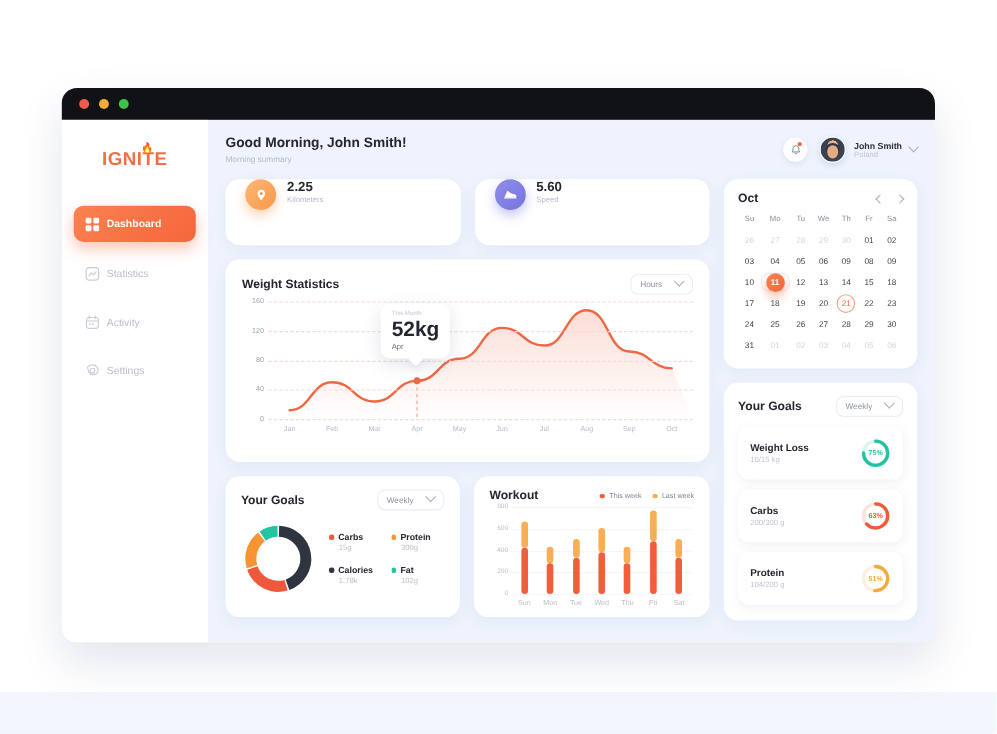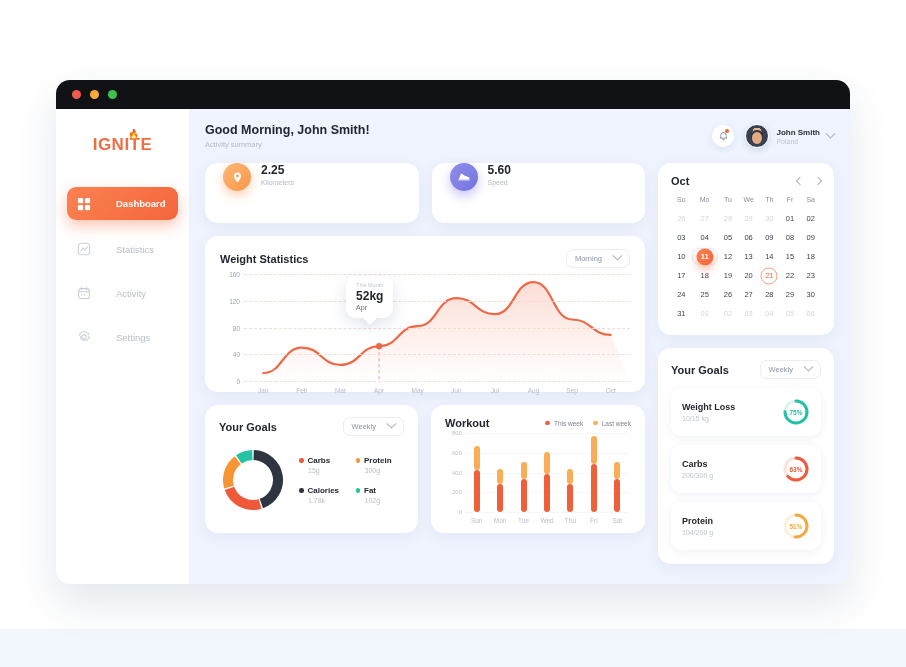--- a/index.html
+++ b/index.html
@@ -49,21 +49,21 @@
     text-align: center; font-size: 17px; font-weight: 700;
     letter-spacing: .5px; color: #ef6f45; position: relative;
     margin-bottom: 32px;
   }
   .logo .flame {
     position: absolute; font-size: 9px; color: #ef6f45;
     left: 50%; margin-left: 6px; top: -6px;
   }
   .nav { padding: 0 11px; }
   .nav-item {
-    display: flex; align-items: center; gap: 25px;
+    display: flex; align-items: center; gap: 6px;
     height: 30px; padding: 0 10px; margin-bottom: 14px;
     border-radius: 9px; font-size: 9.5px; color: #b9bec9;
     cursor: pointer;
   }
   .nav-item.active {
     background: linear-gradient(135deg,#fb8151,#f4663c);
     color: #fff; font-weight: 600; height: 33px;
     box-shadow: 0 6px 14px rgba(244,102,60,.38);
   }
   .nav-item + .nav-item { margin-top: 11px; }
@@ -116,21 +116,21 @@
     width: 28px; height: 28px; border-radius: 50%;
     display: flex; align-items: center; justify-content: center; flex-shrink: 0;
   }
   .stat-ico.orange { background: linear-gradient(135deg,#fdb876,#f9964a); box-shadow: 0 5px 11px rgba(249,150,74,.4); }
   .stat-ico.teal   { background: linear-gradient(135deg,#4fd9b0,#22c79a); box-shadow: 0 5px 11px rgba(34,199,154,.4); }
   .stat-ico.purple { background: linear-gradient(135deg,#8f8eea,#7574e0); box-shadow: 0 5px 11px rgba(117,116,224,.4); }
   .stat-val { font-size: 12px; font-weight: 700; color: #23262e; }
   .stat-lbl { font-size: 7px; color: #b4bac6; margin-top: 2px; }
 
   
-  .wcard { height: 156px; padding: 13px 15px 8px 15px; position: relative; }
+  .wcard { height: 184px; padding: 13px 15px 8px 15px; position: relative; }
   .card-head { display: flex; align-items: center; justify-content: space-between; }
   .card-title { font-size: 11px; font-weight: 700; color: #23262e; }
   .sel {
     display: flex; align-items: center; gap: 12px;
     border: 1px solid #e9edf4; border-radius: 7px;
     padding: 4px 8px; font-size: 7.5px; color: #8c93a1; cursor: pointer; background:#fff;
   }
   .chev { width: 7px; height: 7px; border-right: 1.3px solid #a9b0bd; border-bottom: 1.3px solid #a9b0bd;
           transform: rotate(45deg) translate(-2px,-2px); }
   .chartwrap { position: relative; height: 125px; margin-top: 6px; }
@@ -138,21 +138,21 @@
   .ytick { position: absolute; font-size: 6.5px; color: #9ba2b0; right: 2px; transform: translateY(-50%); }
   .plot { position: absolute; left: 24px; right: 0; top: 0; bottom: 18px; }
   .gline { position: absolute; left: 0; right: 0; border-top: 1px dashed #f3dcd6; }
   .xaxis { position: absolute; left: 24px; right: 0; bottom: 0; height: 16px; }
   .xtick { position: absolute; font-size: 6.5px; color: #b4bac6; transform: translateX(-50%); top: 4px; }
   .tooltip {
     position: absolute; background: #fff; border-radius: 9px; padding: 6px 10px 7px 10px;
     box-shadow: 0 5px 16px rgba(60,80,130,.16); z-index: 5;
   }
   .tt-top { font-size: 5.5px; color: #c3c8d2; }
-  .tt-val { font-size: 12px; font-weight: 700; color: #23262e; margin: 1px 0 1px; }
+  .tt-val { font-size: 19px; font-weight: 700; color: #23262e; margin: 1px 0 1px; }
   .tt-m { font-size: 7px; color: #6d737f; }
   .tt-tail {
     position: absolute; bottom: -5px; left: 50%; margin-left: -5px;
     width: 10px; height: 10px; background: #fff; transform: rotate(45deg);
     border-radius: 2px; box-shadow: 3px 3px 7px rgba(60,80,130,.08);
   }
 
   
   .bottom-row { display: flex; gap: 13px; margin-top: 13px; }
   .goals-card { width: 213px; height: 128px; padding: 12px 14px; }
@@ -281,21 +281,21 @@
         </div>
 
       </div>
     </div>
 
     <div class="main">
 
       <div class="topbar">
         <div>
           <div class="greet">Good Morning, John Smith!</div>
-          <div class="sub">Activity summary</div>
+          <div class="sub">Morning summary</div>
         </div>
         <div class="topright">
           <div class="bell">
             <svg width="11" height="11" viewBox="0 0 16 16">
               <path d="M8 2.2a3.9 3.9 0 0 0-3.9 3.9v2.4L3 10.4h10l-1.1-1.9V6.1A3.9 3.9 0 0 0 8 2.2z" fill="none" stroke="#6e7583" stroke-width="1.1" stroke-linejoin="round"></path>
               <path d="M6.6 12a1.5 1.5 0 0 0 2.8 0" fill="none" stroke="#6e7583" stroke-width="1.1" stroke-linecap="round"></path>
             </svg>
             <span class="bell-badge"></span>
           </div>
           <div class="userbox">
@@ -337,21 +337,21 @@
                 <div class="stat-val">5.60</div>
                 <div class="stat-lbl">Speed</div>
               </div>
             </div>
           </div>
 
           <div class="card wcard">
             <div class="card-head">
               <div class="card-title">Weight Statistics</div>
               <div class="sel">
-                <span>Morning</span>
+                <span>Hours</span>
                 <span class="chev"></span>
               </div>
             </div>
 
             <div class="chartwrap">
               <div class="yaxis" id="wY">
                   <div class="ytick" style="top: 0%;">160</div>
                   <div class="ytick" style="top: 25%;">120</div>
                   <div class="ytick" style="top: 50%;">80</div>
                   <div class="ytick" style="top: 75%;">40</div>

